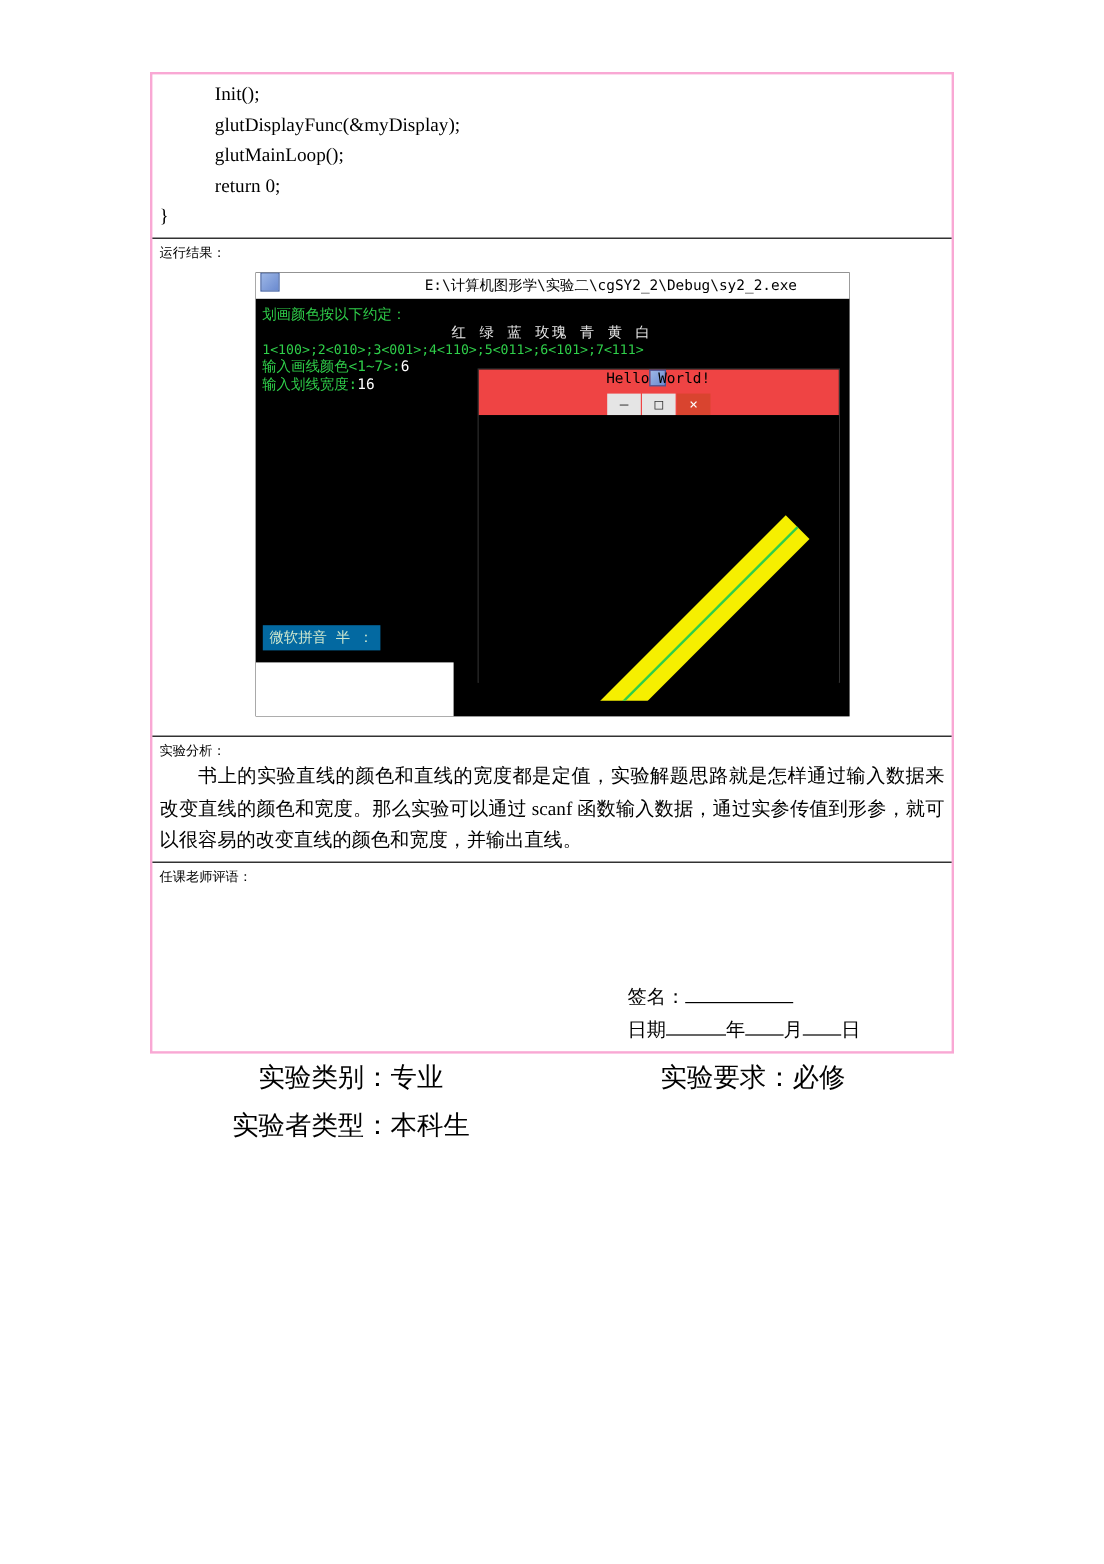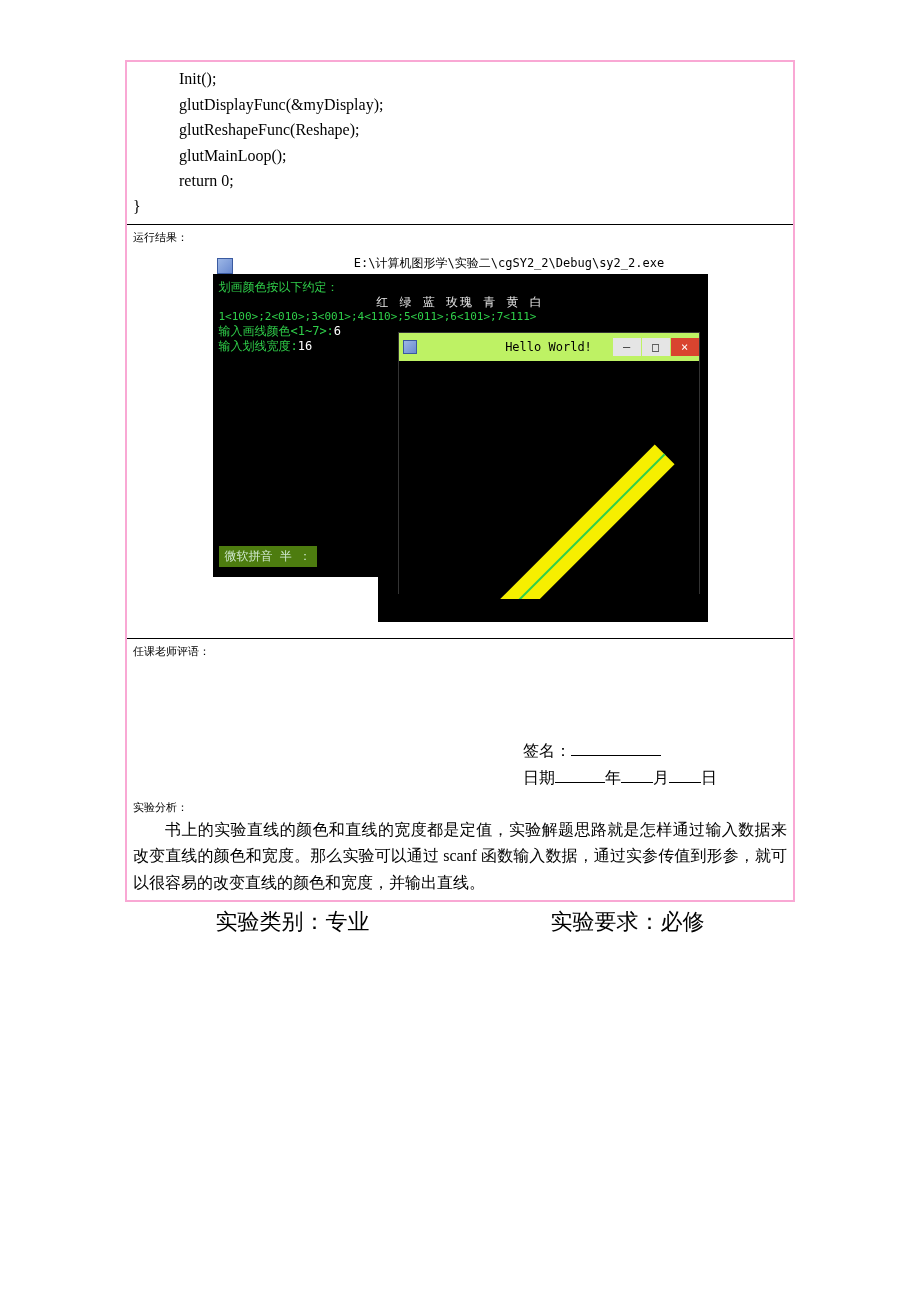--- a/index.html
+++ b/index.html
@@ -45,21 +45,21 @@
     font-family: Consolas, monospace;
     font-size: 12px;
     overflow: hidden;
   }
   .console-titlebar {
     background: #fff;
     color: #000;
     height: 22px;
     line-height: 22px;
     display: flex;
-    align-items: flex-end;
+    align-items: flex-start;
     font-size: 12px;
   }
   .console-titlebar .icon-box {
     width: 16px; height: 16px;
     background: linear-gradient(135deg,#9db7e6,#6a8ad0);
     border: 1px solid #3a5aa0;
     margin: 0 8px 0 4px;
     box-sizing: border-box;
   }
   .console-titlebar .spacer { flex: 1; }
@@ -76,27 +76,28 @@
     position: absolute;
     left: 185px;
     top: 80px;
     width: 300px;
     height: 260px;
     background: #000;
     border: 1px solid #333;
     box-shadow: -2px -2px 0 rgba(0,0,0,0.4);
   }
   .hello-title {
-    height: 28px;
-    background: #bef264;
+    height: 38px;
+    background: #ef4444;
     display: flex;
     align-items: center;
     font-size: 12px;
     color: #000;
     position: relative;
+    flex-direction: column;
   }
   .hello-title .icon-box2 {
     width: 14px; height: 14px;
     background: linear-gradient(135deg,#9db7e6,#6a8ad0);
     border: 1px solid #3a5aa0;
     margin: 0 6px 0 4px;
     box-sizing: border-box;
   }
   .hello-title .spacer2 { flex: 1; }
   .hello-title .title-center {
@@ -132,21 +133,21 @@
     background: #2fcf4a;
     left: 148px;
     top: 45px;
     transform: rotate(45deg);
     transform-origin: center center;
   }
   .ime-bar {
     position: absolute;
     left: 6px;
     bottom: 55px;
-    background: #4d7c0f;
+    background: #0369a1;
     color: #cfe8cf;
     font-size: 12px;
     padding: 2px 6px;
   }
   .bottom-white {
     position: absolute;
     left: 0; bottom: 0;
     width: 165px; height: 45px;
     background: #fff;
   }
@@ -177,21 +178,20 @@
 </head>
 <body>
 
 <div class="page">
   <div class="outer-box">
 
     <div class="cell">
       <div class="code-lines">
         <div>Init();</div>
         <div>glutDisplayFunc(&amp;myDisplay);</div>
-        <div>glutReshapeFunc(Reshape);</div>
         <div>glutMainLoop();</div>
         <div>return 0;</div>
         <div class="close-brace">}</div>
       </div>
     </div>
 
     <div class="cell">
       <div class="section-label">运行结果：</div>
       <div class="screenshot-wrap">
         <div class="screenshot">
@@ -230,40 +230,41 @@
               <div class="diag-green"></div>
             </div>
           </div>
 
           <div class="ime-bar">微软拼音 半 ：</div>
           <div class="bottom-white"></div>
         </div>
       </div>
     </div>
 
+    <div class="cell section-block">
+      <div class="section-label">实验分析：</div>
+      <div class="para indent2 body-text">书上的实验直线的颜色和直线的宽度都是定值，实验解题思路就是怎样通过输入数据来改变直线的颜色和宽度。那么实验可以通过 scanf 函数输入数据，通过实参传值到形参，就可以很容易的改变直线的颜色和宽度，并输出直线。</div>
+    </div>
+
     <div class="cell" style="border-bottom:none">
       <div class="section-label">任课老师评语：</div>
       <div style="height:70px"></div>
       <div class="sig-block">
         <div class="sig-right">
           <span>签名：</span><span class="uline w90"></span>
         </div>
         <div class="sig-right">
           <span>日期</span><span class="uline w50"></span><span>年</span><span class="uline w32"></span><span>月</span><span class="uline w32"></span><span>日</span>
         </div>
       </div>
     </div>
 
-    <div class="cell section-block">
-      <div class="section-label">实验分析：</div>
-      <div class="para indent2 body-text">书上的实验直线的颜色和直线的宽度都是定值，实验解题思路就是怎样通过输入数据来改变直线的颜色和宽度。那么实验可以通过 scanf 函数输入数据，通过实参传值到形参，就可以很容易的改变直线的颜色和宽度，并输出直线。</div>
-    </div>
-
   </div>
 
   <div class="meta-row">
     <div class="left">实验类别：专业</div>
     <div class="right">实验要求：必修</div>
   </div>
   <div class="meta-row">
+    <div class="right">实验者类型：本科生</div>
   </div>
 
 </div>
 
 </body></html>

